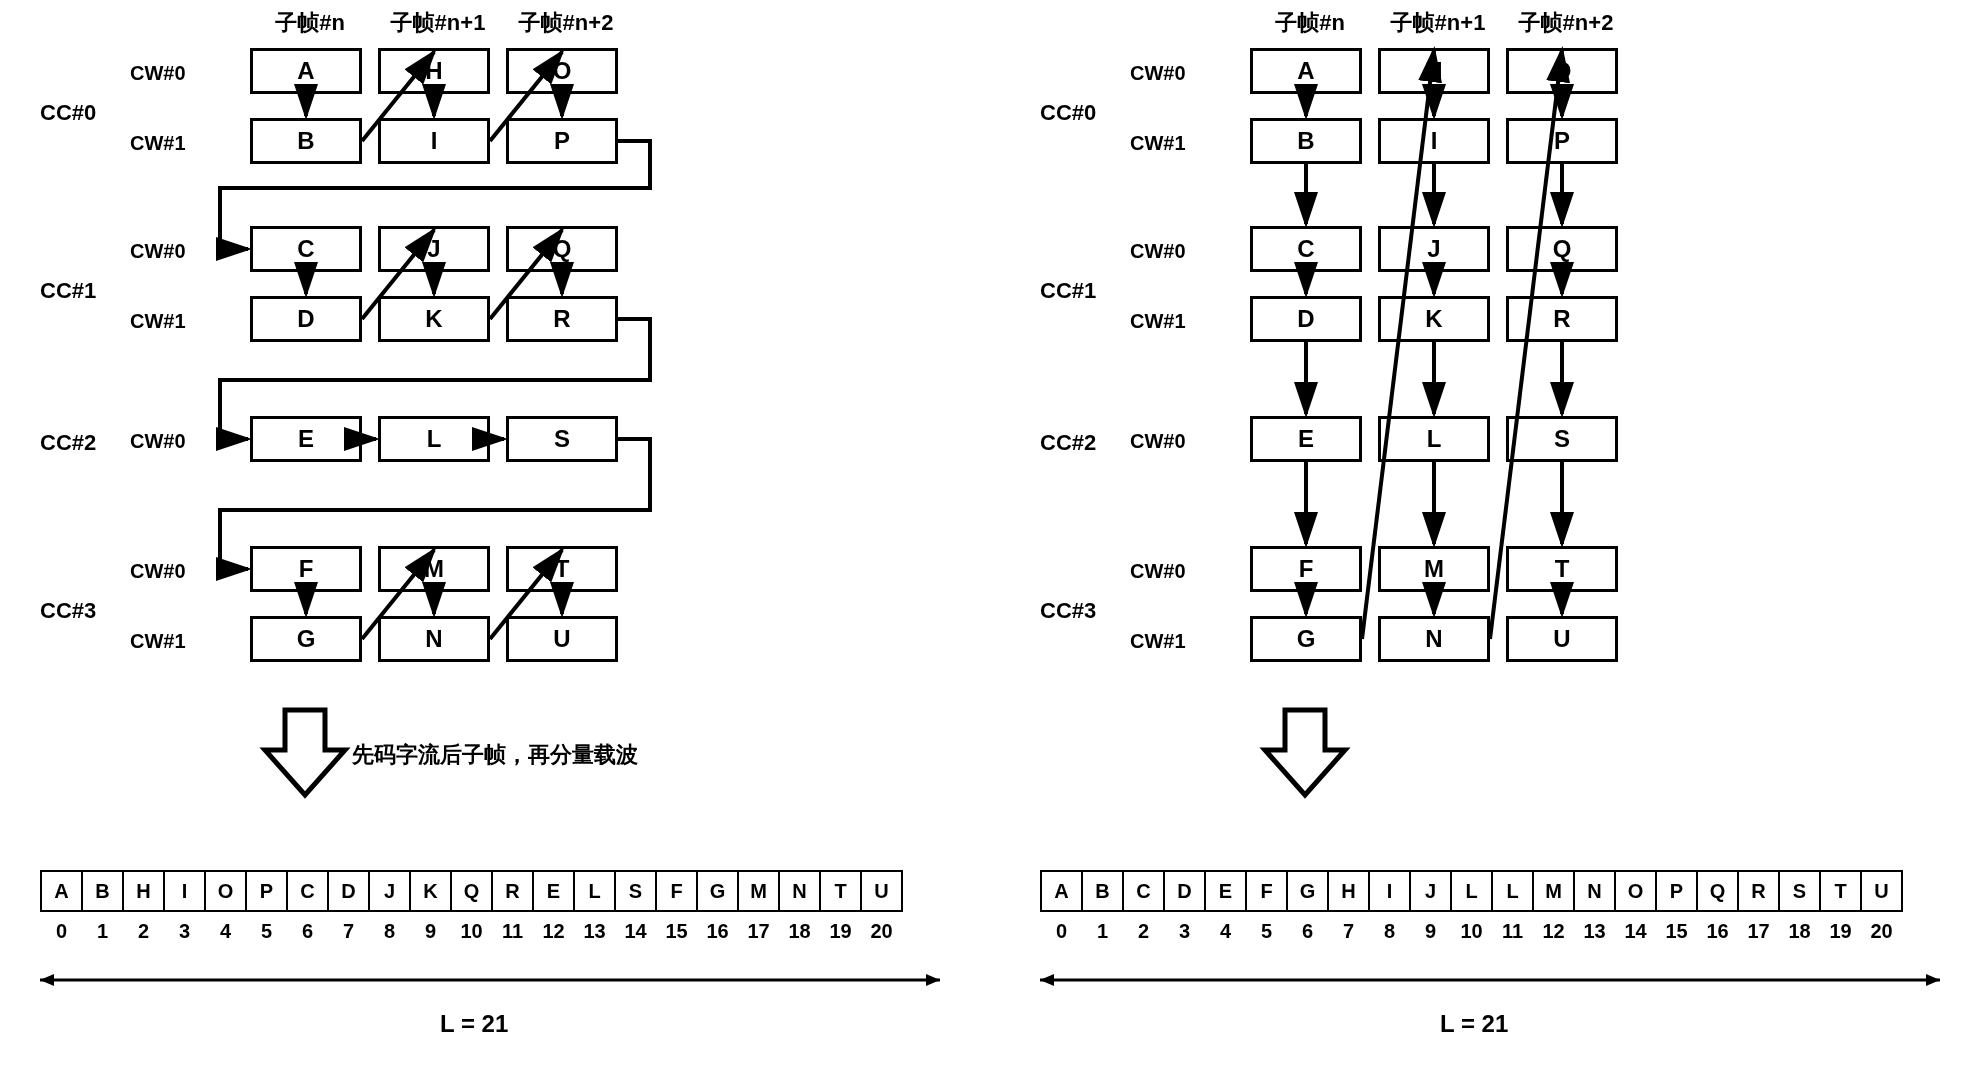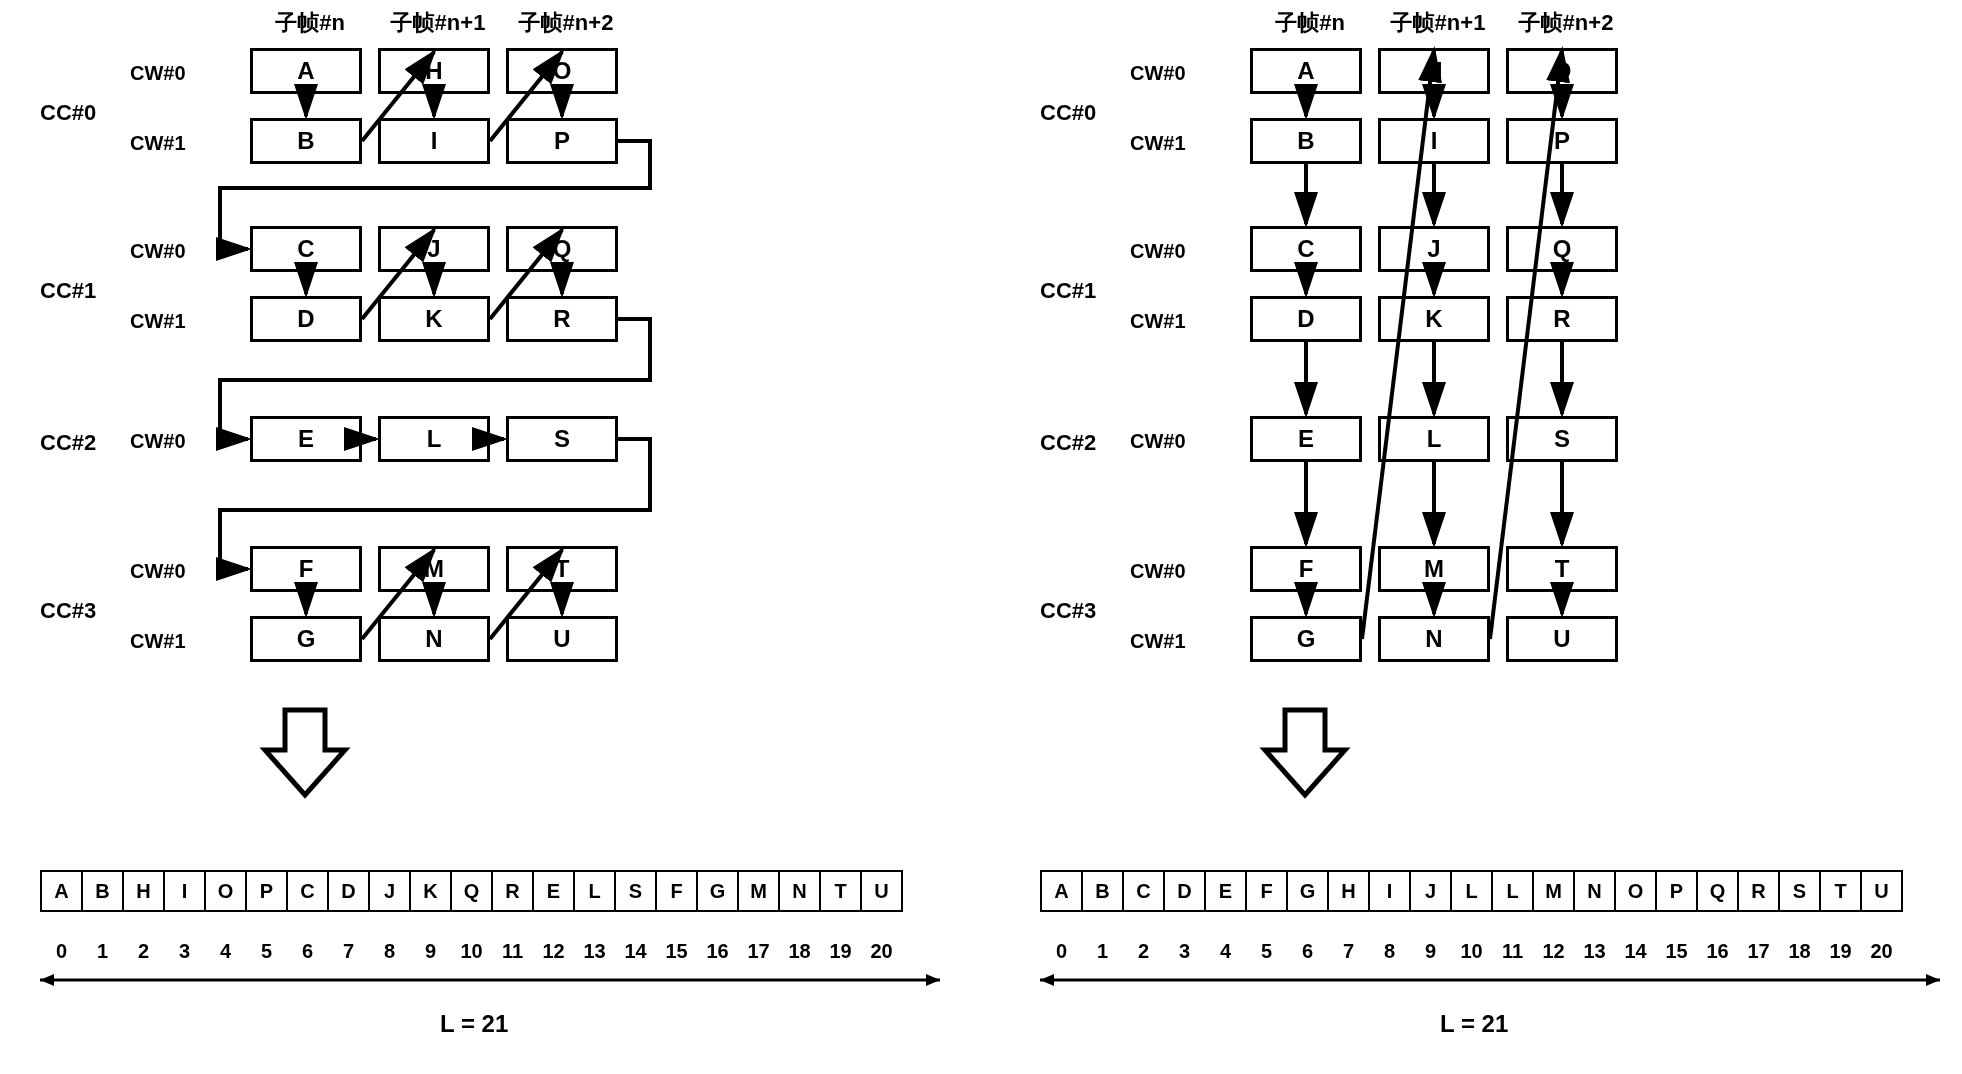--- a/index.html
+++ b/index.html
@@ -55,21 +55,21 @@
     background: #fff;
     display: inline-block;
   }
   .seq-idx {
     font-weight: bold;
     font-size: 20px;
     text-align: center;
     display: inline-block;
   }
   .seq-container { position: absolute; white-space: nowrap; }
-  .idx-container { position: absolute; white-space: nowrap; margin-top: 20px; }
+  .idx-container { position: absolute; white-space: nowrap; }
   .llabel { position: absolute; font-weight: bold; font-size: 24px; }
   .caption {
     position: absolute;
     font-weight: bold;
     font-size: 22px;
   }
 
   .svg-over {
     position: absolute;
     left: 0; top: 0;
@@ -156,20 +156,21 @@
     <line x1="450" y1="639" x2="522" y2="550" stroke="#000" stroke-width="4" marker-end="url(#ahL)"></line>
     <line x1="522" y1="592" x2="522" y2="614" stroke="#000" stroke-width="4" marker-end="url(#ahL)"></line>
 
     <path d="M245,710 L285,710 L285,750 L305,750 L265,795 L225,750 L245,750 Z" fill="none" stroke="#000" stroke-width="5"></path>
 
     <line x1="0" y1="980" x2="900" y2="980" stroke="#000" stroke-width="3"></line>
     <polygon points="0,980 14,974 14,986" fill="#000"></polygon>
     <polygon points="900,980 886,974 886,986" fill="#000"></polygon>
   </svg>
 
+  <div class="caption" style="left:312px; top:740px">先码字流后子帧，再分量载波</div>
 
   <div class="seq-container" style="left:0; top:870px" id="left-seq"><div class="seq-cell" style="width: 43px; height: 42px; line-height: 38px; margin-right: -2px;">A</div><div class="seq-cell" style="width: 43px; height: 42px; line-height: 38px; margin-right: -2px;">B</div><div class="seq-cell" style="width: 43px; height: 42px; line-height: 38px; margin-right: -2px;">H</div><div class="seq-cell" style="width: 43px; height: 42px; line-height: 38px; margin-right: -2px;">I</div><div class="seq-cell" style="width: 43px; height: 42px; line-height: 38px; margin-right: -2px;">O</div><div class="seq-cell" style="width: 43px; height: 42px; line-height: 38px; margin-right: -2px;">P</div><div class="seq-cell" style="width: 43px; height: 42px; line-height: 38px; margin-right: -2px;">C</div><div class="seq-cell" style="width: 43px; height: 42px; line-height: 38px; margin-right: -2px;">D</div><div class="seq-cell" style="width: 43px; height: 42px; line-height: 38px; margin-right: -2px;">J</div><div class="seq-cell" style="width: 43px; height: 42px; line-height: 38px; margin-right: -2px;">K</div><div class="seq-cell" style="width: 43px; height: 42px; line-height: 38px; margin-right: -2px;">Q</div><div class="seq-cell" style="width: 43px; height: 42px; line-height: 38px; margin-right: -2px;">R</div><div class="seq-cell" style="width: 43px; height: 42px; line-height: 38px; margin-right: -2px;">E</div><div class="seq-cell" style="width: 43px; height: 42px; line-height: 38px; margin-right: -2px;">L</div><div class="seq-cell" style="width: 43px; height: 42px; line-height: 38px; margin-right: -2px;">S</div><div class="seq-cell" style="width: 43px; height: 42px; line-height: 38px; margin-right: -2px;">F</div><div class="seq-cell" style="width: 43px; height: 42px; line-height: 38px; margin-right: -2px;">G</div><div class="seq-cell" style="width: 43px; height: 42px; line-height: 38px; margin-right: -2px;">M</div><div class="seq-cell" style="width: 43px; height: 42px; line-height: 38px; margin-right: -2px;">N</div><div class="seq-cell" style="width: 43px; height: 42px; line-height: 38px; margin-right: -2px;">T</div><div class="seq-cell" style="width: 43px; height: 42px; line-height: 38px; margin-right: -2px;">U</div></div>
   <div class="idx-container" style="left:0; top:920px" id="left-idx"><div class="seq-idx" style="width: 43px; margin-right: -2px;">0</div><div class="seq-idx" style="width: 43px; margin-right: -2px;">1</div><div class="seq-idx" style="width: 43px; margin-right: -2px;">2</div><div class="seq-idx" style="width: 43px; margin-right: -2px;">3</div><div class="seq-idx" style="width: 43px; margin-right: -2px;">4</div><div class="seq-idx" style="width: 43px; margin-right: -2px;">5</div><div class="seq-idx" style="width: 43px; margin-right: -2px;">6</div><div class="seq-idx" style="width: 43px; margin-right: -2px;">7</div><div class="seq-idx" style="width: 43px; margin-right: -2px;">8</div><div class="seq-idx" style="width: 43px; margin-right: -2px;">9</div><div class="seq-idx" style="width: 43px; margin-right: -2px;">10</div><div class="seq-idx" style="width: 43px; margin-right: -2px;">11</div><div class="seq-idx" style="width: 43px; margin-right: -2px;">12</div><div class="seq-idx" style="width: 43px; margin-right: -2px;">13</div><div class="seq-idx" style="width: 43px; margin-right: -2px;">14</div><div class="seq-idx" style="width: 43px; margin-right: -2px;">15</div><div class="seq-idx" style="width: 43px; margin-right: -2px;">16</div><div class="seq-idx" style="width: 43px; margin-right: -2px;">17</div><div class="seq-idx" style="width: 43px; margin-right: -2px;">18</div><div class="seq-idx" style="width: 43px; margin-right: -2px;">19</div><div class="seq-idx" style="width: 43px; margin-right: -2px;">20</div></div>
 
   <div class="llabel" style="left:400px; top:1010px">L = 21</div>
 </div>
 
 <div class="panel right">
 
   <div class="subframe-header" style="left:210px">子帧#n</div>

